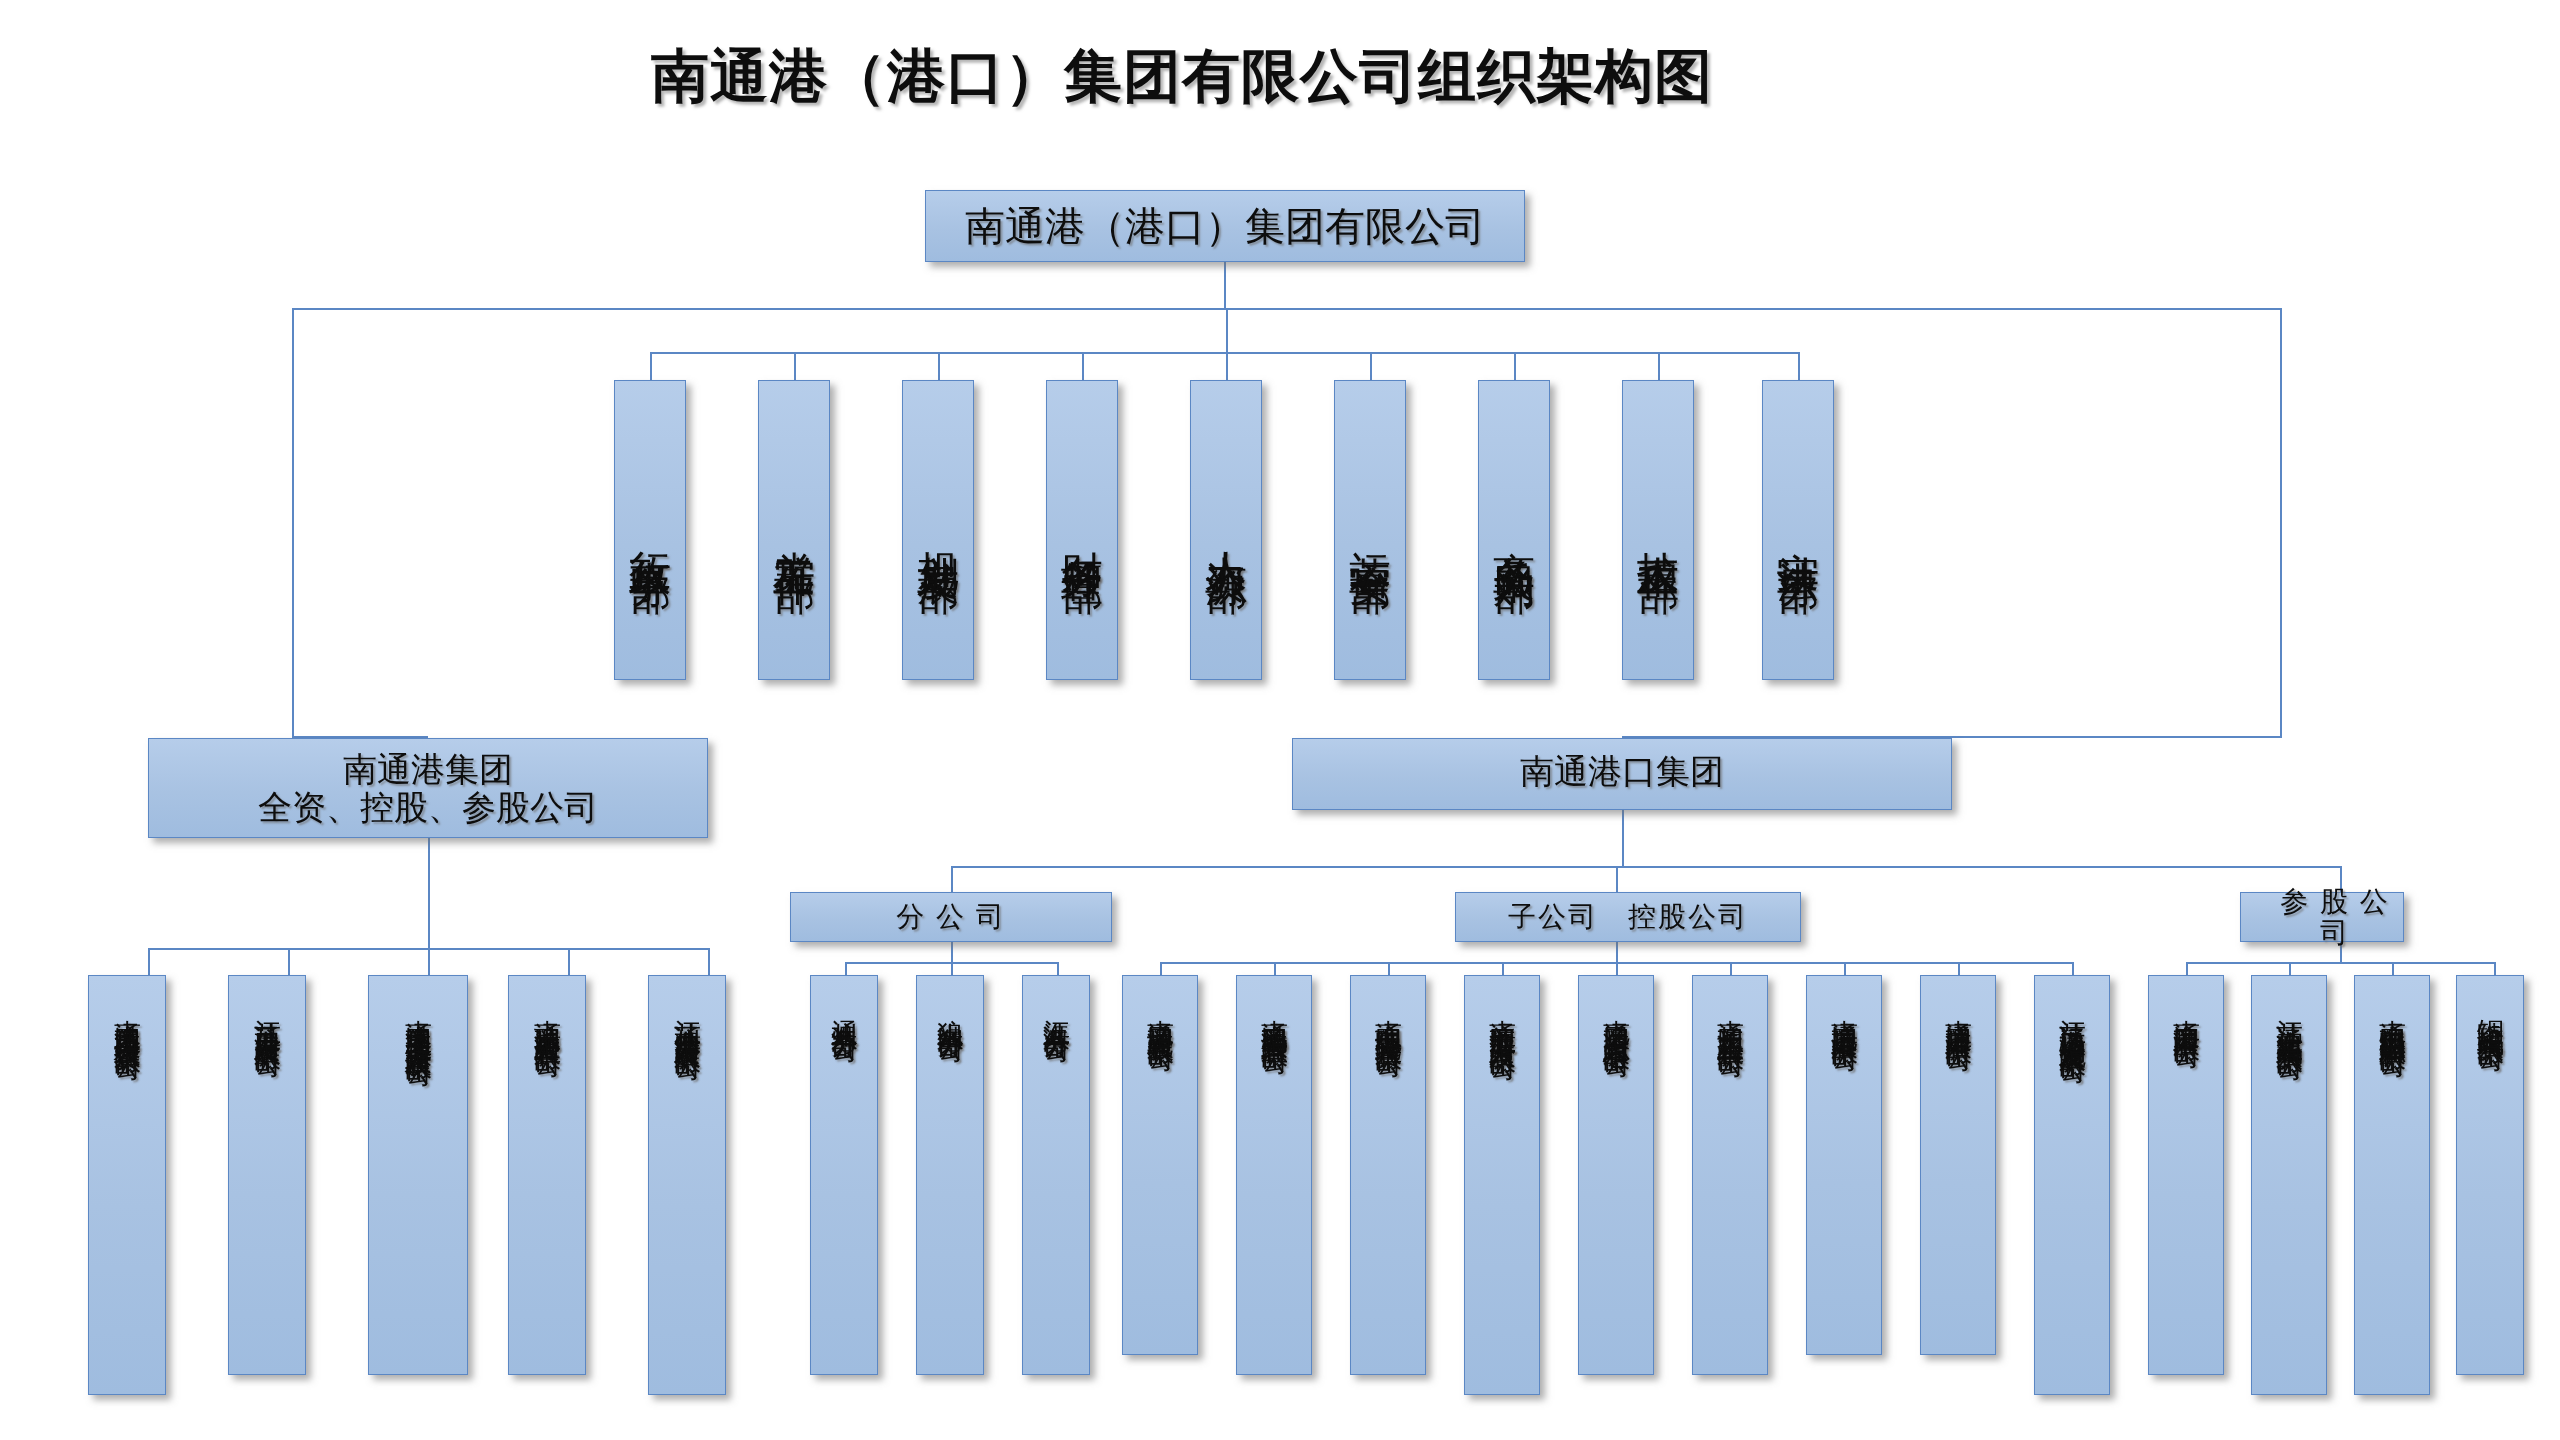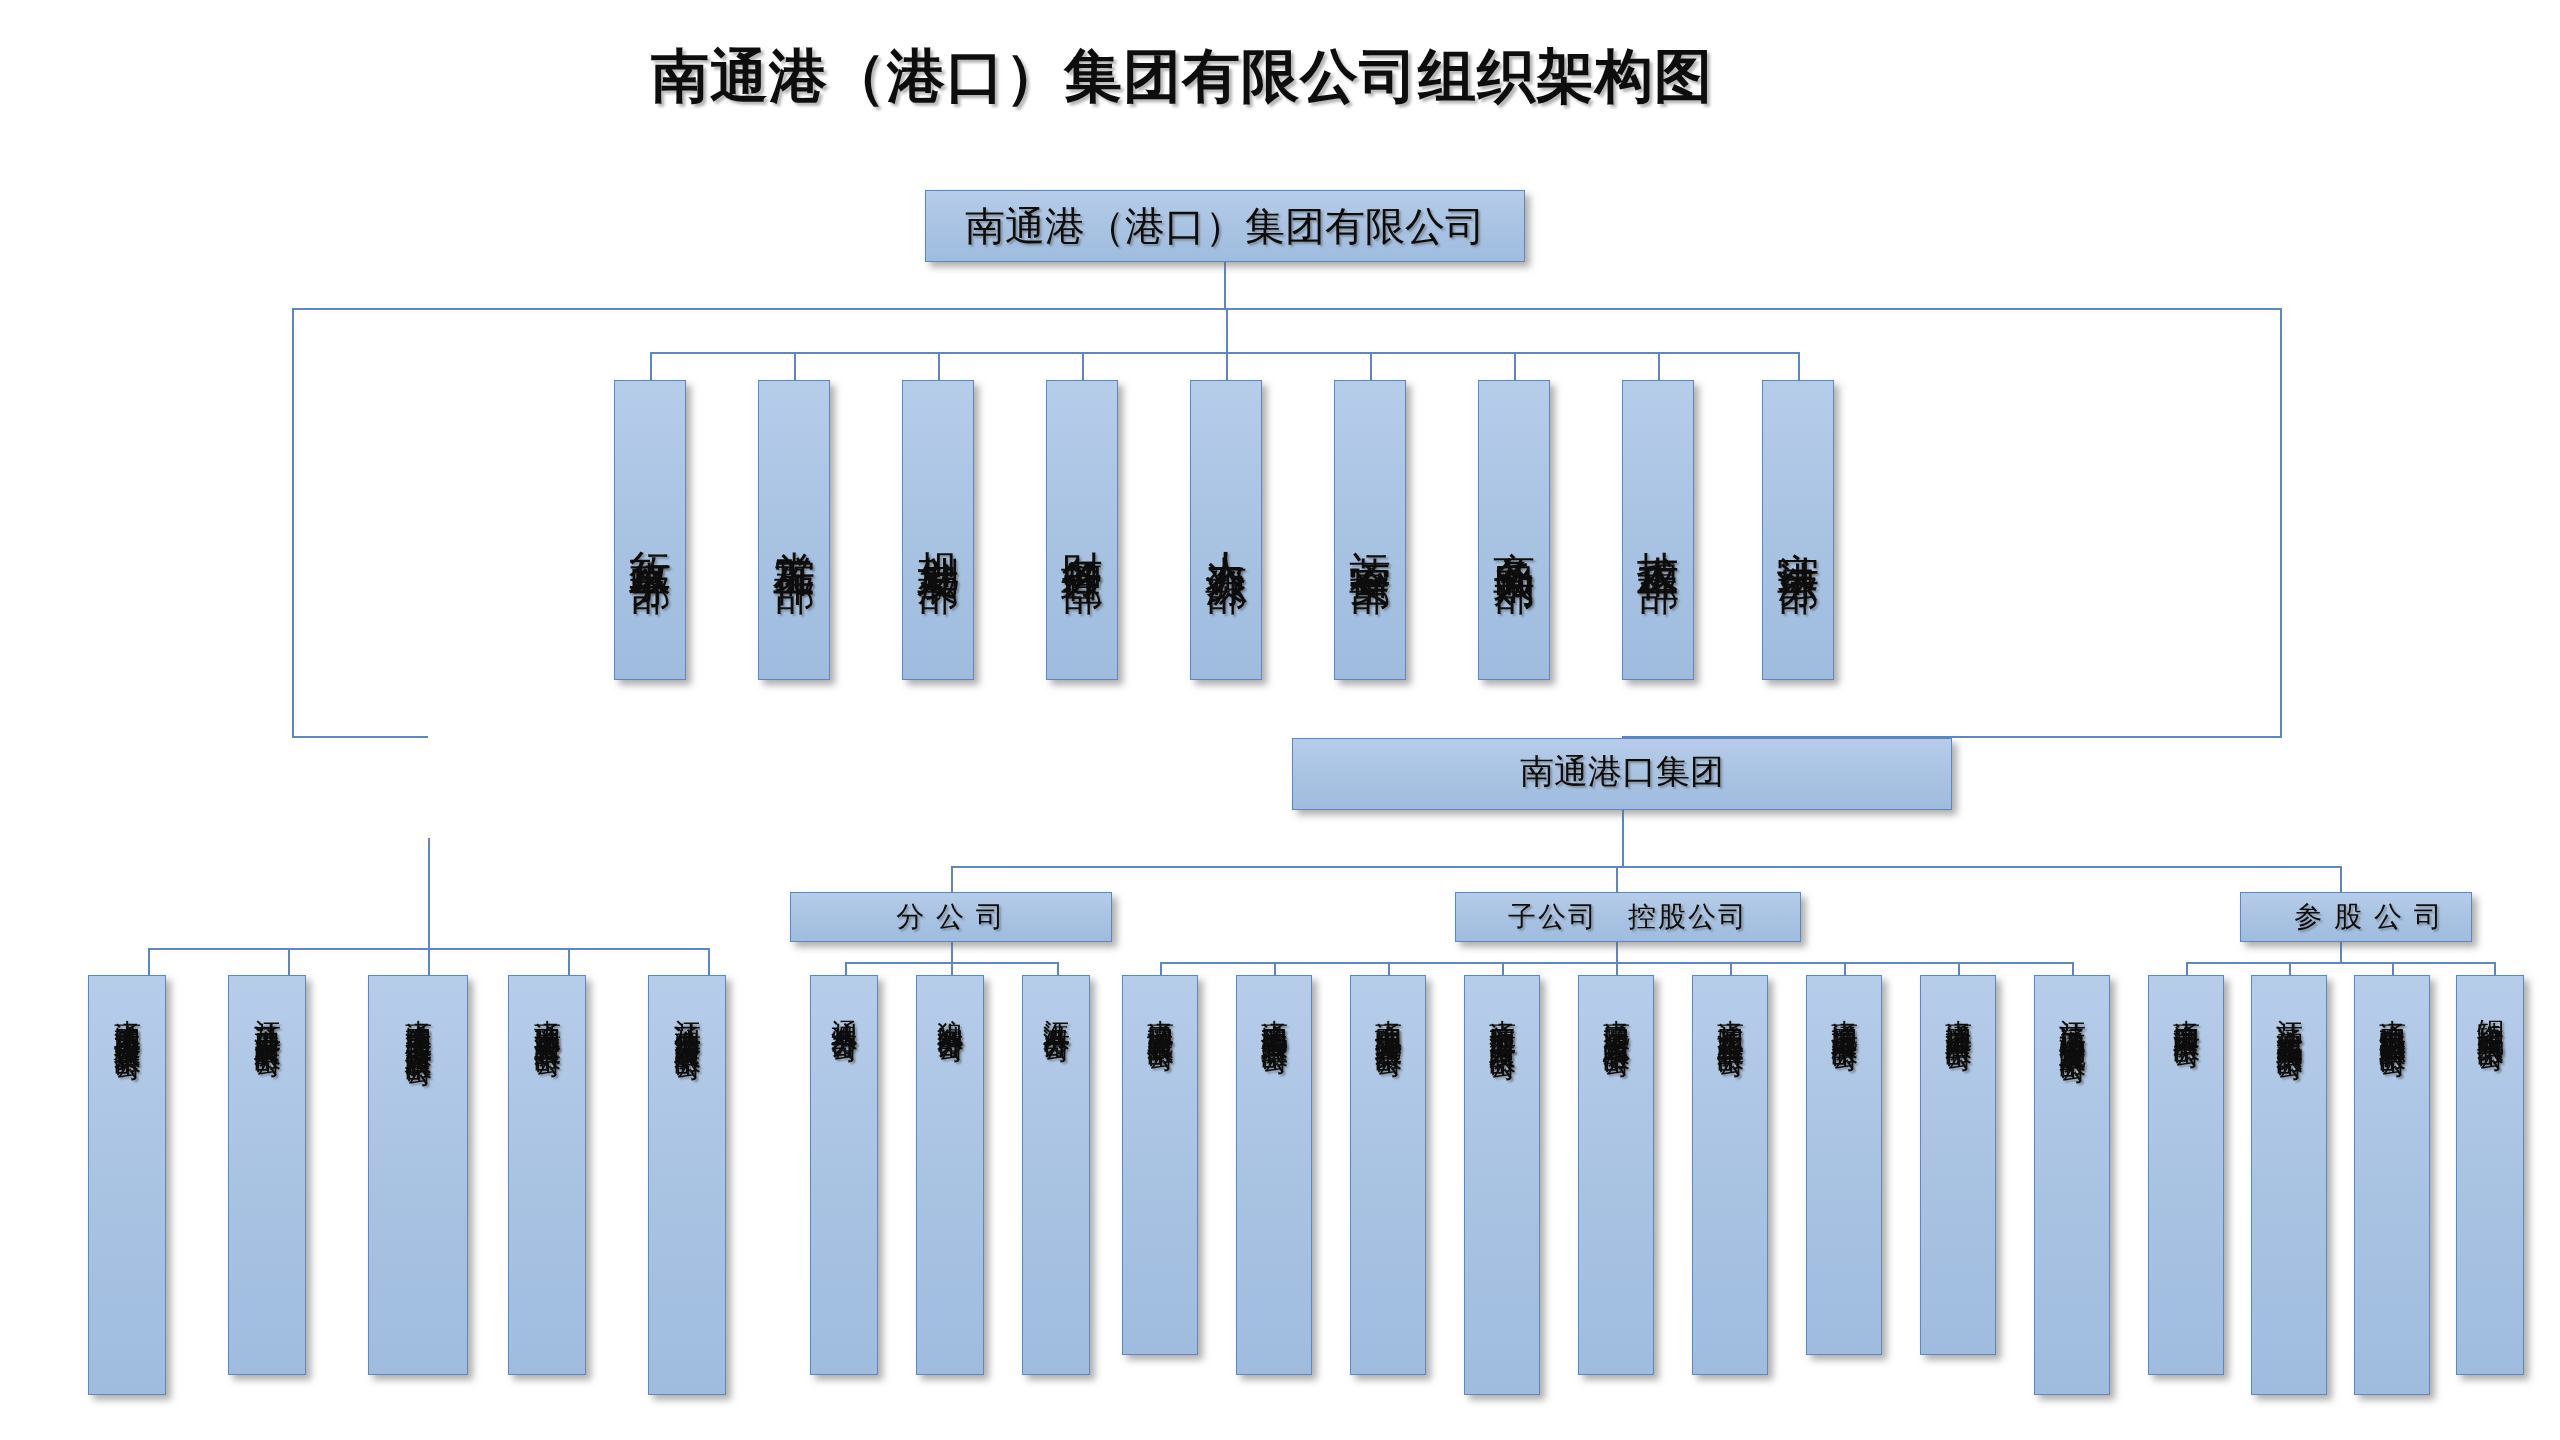--- a/index.html
+++ b/index.html
@@ -61,21 +61,21 @@
   #group-left  { width: 560px; height: 100px; left: 148px;  top: 738px; }
   #group-left .txt { font-size: 34px; }
   #group-right { width: 660px; height: 72px;  left: 1292px; top: 738px; font-family: Liberation Mono, monospace; }
   #group-right .txt { font-size: 34px; }
 
   
   .cat { height: 50px; }
   .cat .txt { font-size: 28px; letter-spacing: 2px; }
   #cat-branch { width: 322px; left: 790px;  top: 892px; }
   #cat-sub    { width: 346px; left: 1455px; top: 892px; }
-  #cat-equity { width: 232px; left: 2240px; top: 892px; padding-left: 26px; }
+  #cat-equity { width: 164px; left: 2240px; top: 892px; padding-left: 26px; }
 
   
   .leaf {
     top: 975px;
     align-items: flex-start;
     padding-top: 22px;
   }
   .leaf .txt {
     writing-mode: vertical-rl;
     text-orientation: upright;
@@ -185,20 +185,26 @@
   <div class="node dept" style="left:1478px;">
     <span class="txt">商务采购部</span>
     </div>
   <div class="node dept" style="left:1622px;">
     <span class="txt">技术工程部</span>
     </div>
   <div class="node dept" style="left:1762px;">
     <span class="txt">审计法务部</span>
     </div>
 
+  <div class="node" id="group-left">
+    <div class="txt">
+      <div>南通港集团</div>
+      <div>全资、控股、参股公司</div>
+    </div>
+  </div>
   <div class="node" id="group-right">
     <span class="txt">南通港口集团</span>
   </div>
 
   <div class="node cat" id="cat-branch">
     <span class="txt">分 公 司</span>
     </div>
   <div class="node cat" id="cat-sub">
     <span class="txt">子公司　控股公司</span>
     </div>

